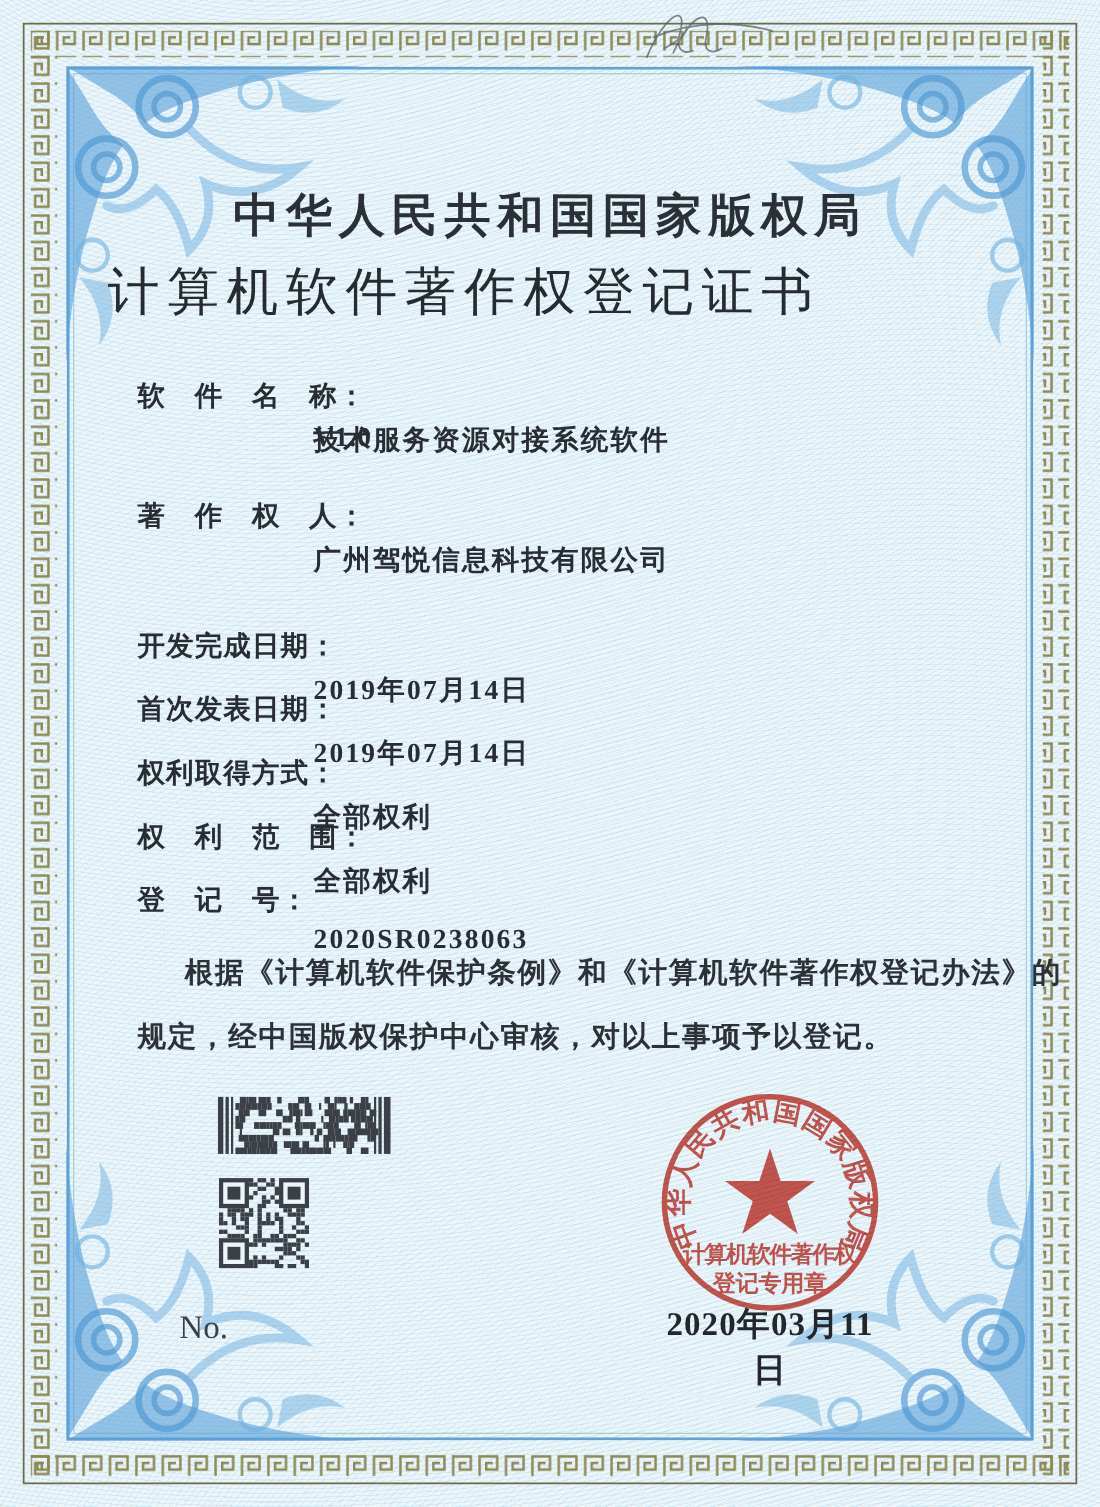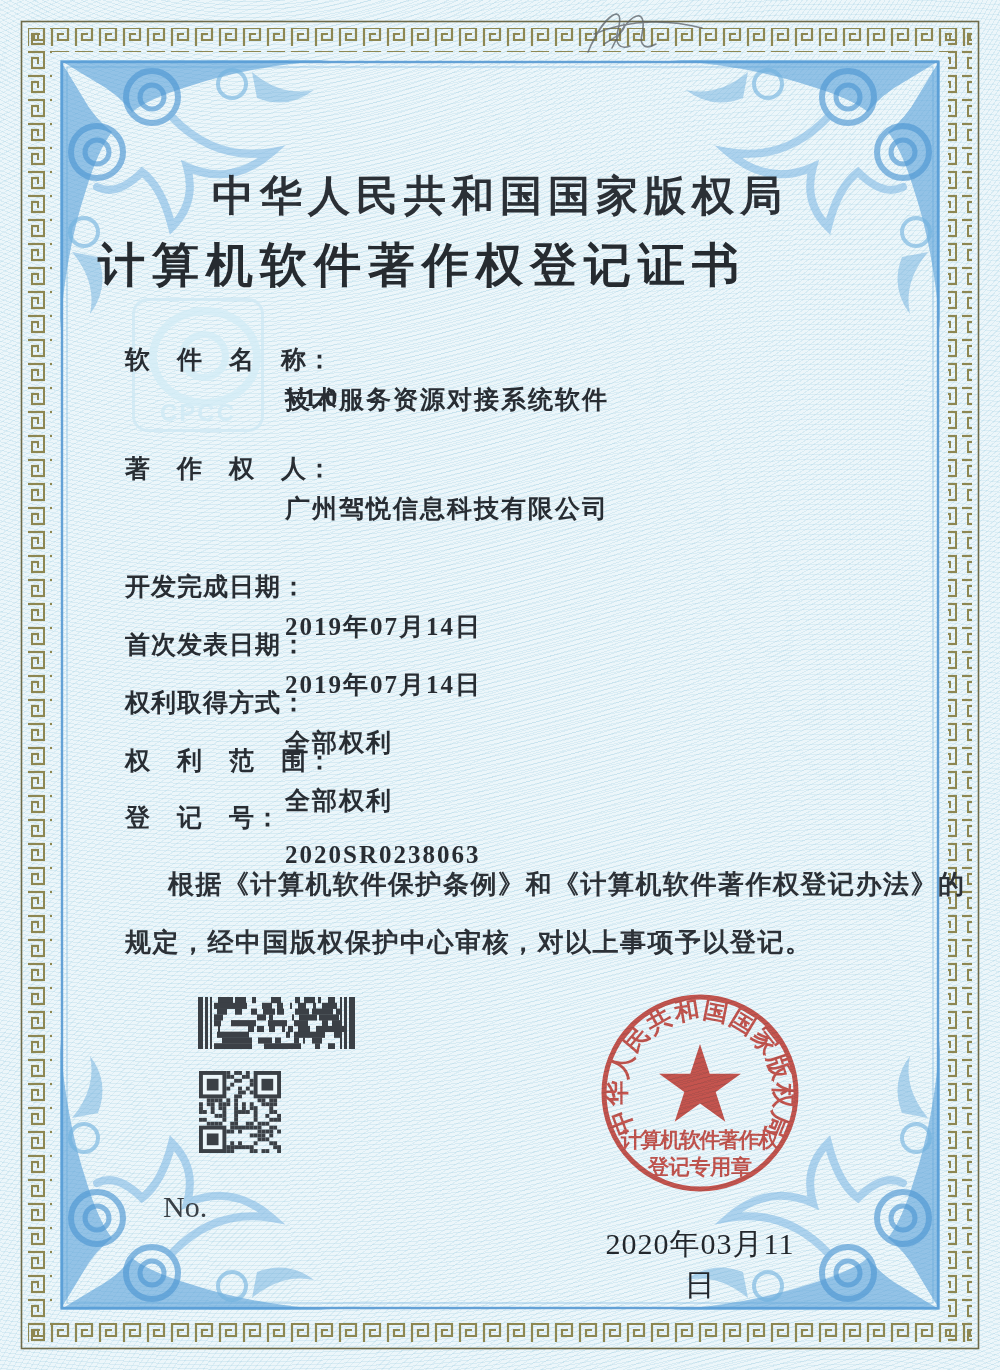--- a/index.html
+++ b/index.html
@@ -7,34 +7,34 @@
     position:relative;width:1000px;height:1370px;overflow:hidden;
     font-family:"Liberation Serif","DejaVu Serif",serif;
     background:
       repeating-radial-gradient(circle at 25% -30%, rgba(128,190,216,.20) 0 1px, rgba(255,255,255,0) 1px 4px),
       repeating-radial-gradient(circle at 85% 135%, rgba(128,190,216,.16) 0 1px, rgba(255,255,255,0) 1px 5px),
       #ecf6fa;
   }
   .abs{position:absolute;}
   .title1{left:0;top:168px;width:1000px;text-align:center;font-size:42px;font-weight:bold;
           letter-spacing:6px;color:#2b3036;}
-  .title2{left:0;top:234px;width:844px;text-align:center;font-size:47px;font-weight:bold;
+  .title2{left:0;top:234px;width:844px;text-align:center;font-size:47px;font-weight:normal;
           letter-spacing:7px;color:#262b30;}
   .certno{left:612px;top:305px;font-size:21px;font-weight:bold;color:#2b3036;letter-spacing:1px;}
   .certno .lbl{margin-right:16px;}
   .frow{left:125px;height:34px;color:#282d33;font-size:25px;font-weight:bold;white-space:nowrap;}
   .frow .flabel{position:absolute;left:0;top:0;letter-spacing:1px;}
   .frow .fvalue{position:absolute;left:160px;top:0;letter-spacing:2px;margin-top:40px;}
   .r0{top:343px;} .r1{top:452px;} .r2{top:570px;} .r3{top:628px;}
   .r4{top:686px;} .r5{top:744px;} .r6{top:801px;}
   .ver{left:285px;top:384px;font-size:25px;font-weight:bold;color:#282d33;letter-spacing:1px;}
   .stmt{color:#2c3137;font-size:26px;font-weight:bold;letter-spacing:1.5px;white-space:nowrap;}
   .s1{left:168px;top:867px;} .s2{left:125px;top:925px;}
-  .sealdate{left:600px;top:1184px;width:200px;text-align:center;font-size:30px;font-weight:normal;
-            color:#23272c;letter-spacing:1px;margin-top:40px;}
+  .sealdate{left:600px;top:1184px;width:200px;text-align:center;font-size:30px;font-weight:bold;
+            color:#23272c;letter-spacing:1px;}
   .serial{left:163px;top:1190px;font-size:30px;color:#3a4046;}
   .serialnum{left:237px;top:1189px;font-size:31px;font-weight:bold;color:#c7564f;
              font-family:"DejaVu Sans Mono","Liberation Mono",monospace;letter-spacing:2px;}
   .wm{left:132px;top:298px;width:126px;height:128px;border:3px solid rgba(205,232,243,.95);
       border-radius:16px;opacity:.8;}
   .wm .wmc{position:absolute;left:14px;top:6px;width:96px;height:84px;border:8px solid rgba(210,236,246,.95);
       border-radius:50%;}
   .wm .wmc:after{content:"";position:absolute;left:22px;top:16px;width:36px;height:36px;
       border:7px solid rgba(210,236,246,.95);border-radius:50%;}
   .wm .wmt{position:absolute;left:0;bottom:2px;width:100%;text-align:center;font-size:24px;
@@ -86,24 +86,20 @@
 
   <svg class="abs" width="170" height="60" viewBox="0 0 170 60" style="left:560px;top:0">
     <g fill="none" stroke="#5a6066" stroke-width="1.6" opacity="0.75" stroke-linecap="round">
       <path d="M28,52 C45,12 66,2 58,30 C54,44 60,50 70,46"></path>
       <path d="M52,48 C70,10 88,6 82,34 C79,46 86,50 96,44"></path>
       <path d="M34,34 C72,18 112,20 142,28"></path>
       <path d="M44,44 C58,36 66,30 64,24"></path>
     </g>
   </svg>
 
-  <div class="abs wm">
-    <div class="wmc"></div>
-    <div class="wmt">CPCC</div>
-  </div>
 
   <div class="abs title1">中华人民共和国国家版权局</div>
   <div class="abs title2">计算机软件著作权登记证书</div>
 
 
   <div class="abs frow r0">
     <span class="flabel">软　件　名　称：</span>
     <span class="fvalue">技术服务资源对接系统软件</span>
   </div>
   <div class="abs ver">V1.0</div>

